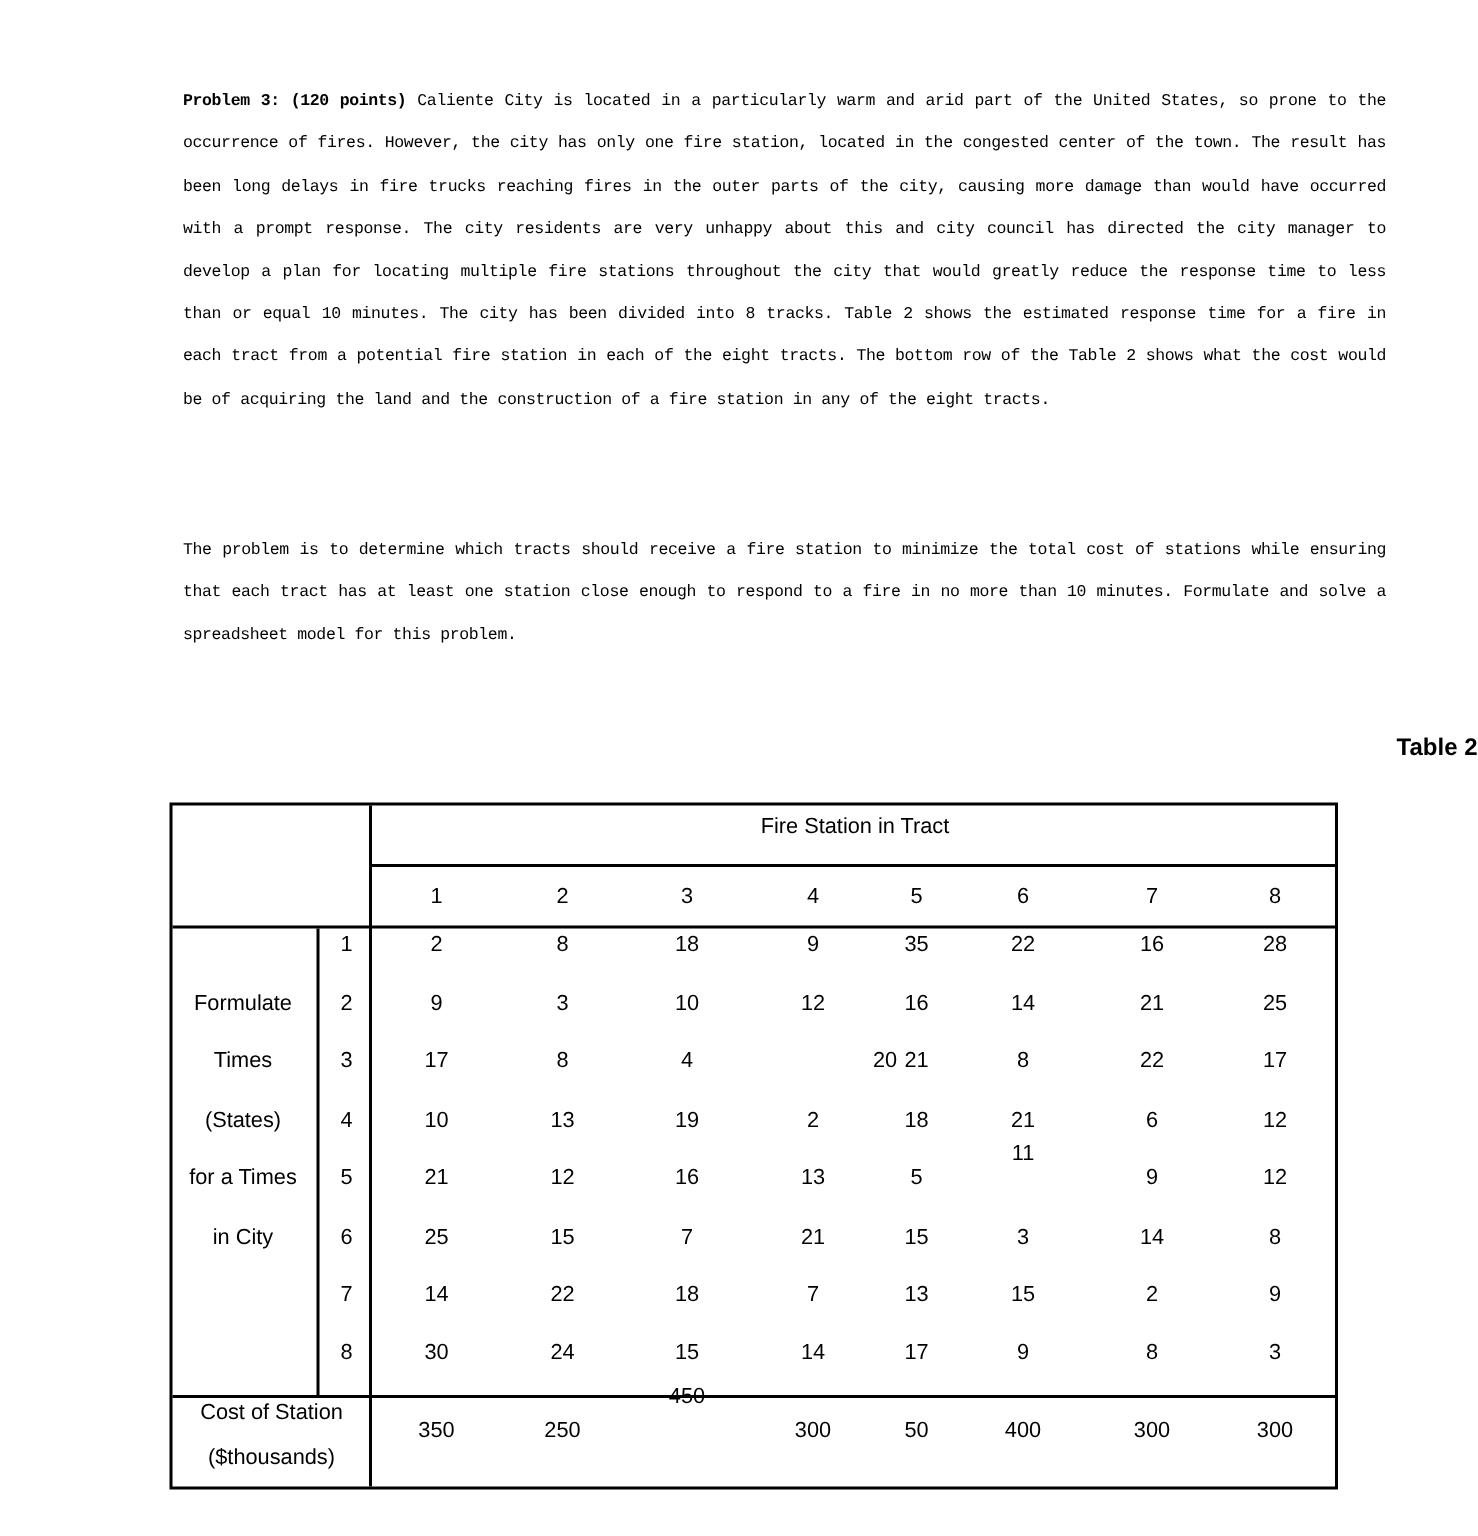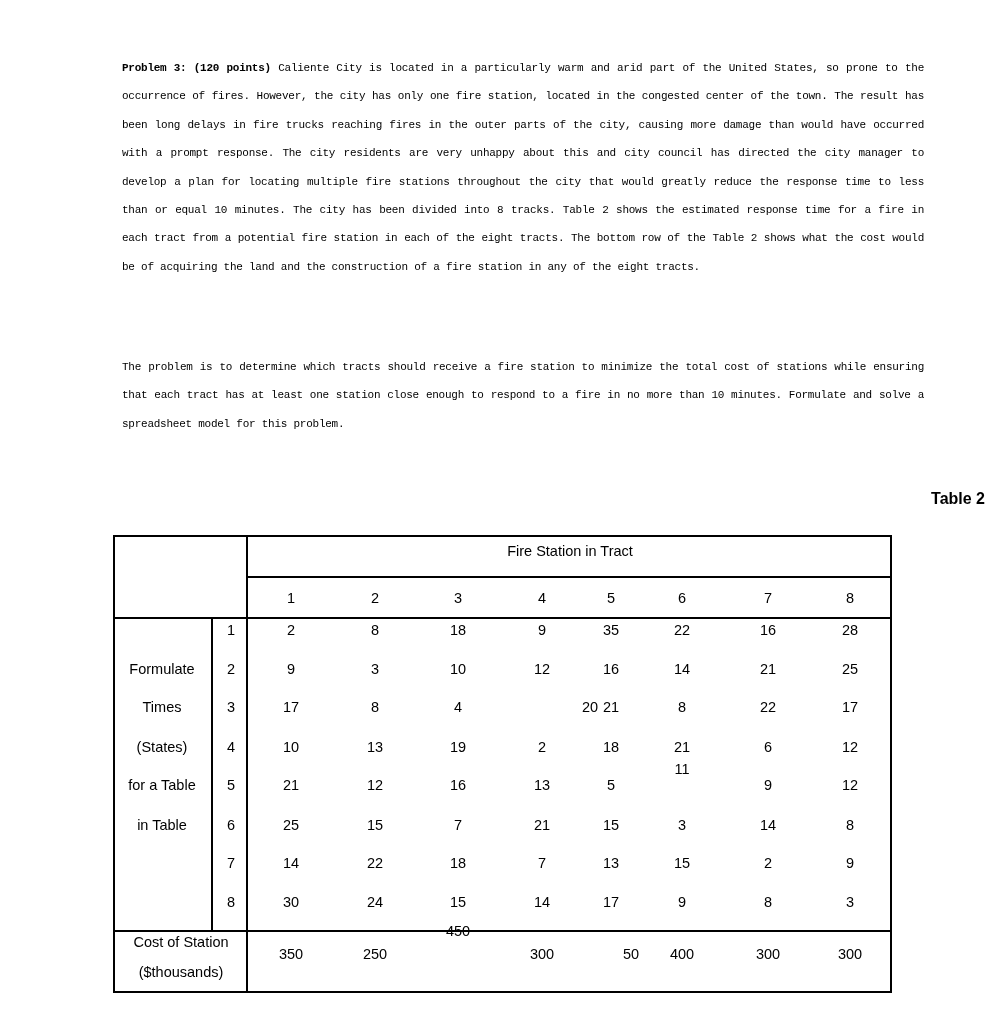--- a/index.html
+++ b/index.html
@@ -121,26 +121,26 @@
       <div class="cell" style="left: 260px; top: 365px;">24</div>
       <div class="cell" style="left: 343px; top: 365px;">15</div>
       <div class="cell" style="left: 427px; top: 365px;">14</div>
       <div class="cell" style="left: 496px; top: 365px;">17</div>
       <div class="cell" style="left: 567px; top: 365px;">9</div>
       <div class="cell" style="left: 653px; top: 365px;">8</div>
       <div class="cell" style="left: 735px; top: 365px;">3</div>
       <div class="rowlabel" style="left: 47px; top: 132px;">Formulate</div>
       <div class="rowlabel" style="left: 47px; top: 170px;">Times</div>
       <div class="rowlabel" style="left: 47px; top: 210px;">(States)</div>
-      <div class="rowlabel" style="left: 47px; top: 248px;">for a Table</div>
-      <div class="rowlabel" style="left: 47px; top: 288px;">in Table</div>
+      <div class="rowlabel" style="left: 47px; top: 248px;">for a Times</div>
+      <div class="rowlabel" style="left: 47px; top: 288px;">in City</div>
       <div class="rowlabel" style="left: 66px; top: 405px;">Cost of Station</div>
       <div class="rowlabel" style="left: 66px; top: 435px;">($thousands)</div>
       <div class="cell" style="left: 176px; top: 417px;">350</div>
       <div class="cell" style="left: 260px; top: 417px;">250</div>
       <div class="cell" style="left: 343px; top: 394px; text-align: right;">450</div>
       <div class="cell" style="left: 427px; top: 417px;">300</div>
-      <div class="cell" style="left: 496px; top: 417px; margin-left: 20px;">50</div>
+      <div class="cell" style="left: 496px; top: 417px;">50</div>
       <div class="cell" style="left: 567px; top: 417px;">400</div>
       <div class="cell" style="left: 653px; top: 417px;">300</div>
       <div class="cell" style="left: 735px; top: 417px;">300</div>
     </div>
 </div>
 
 </body></html>

